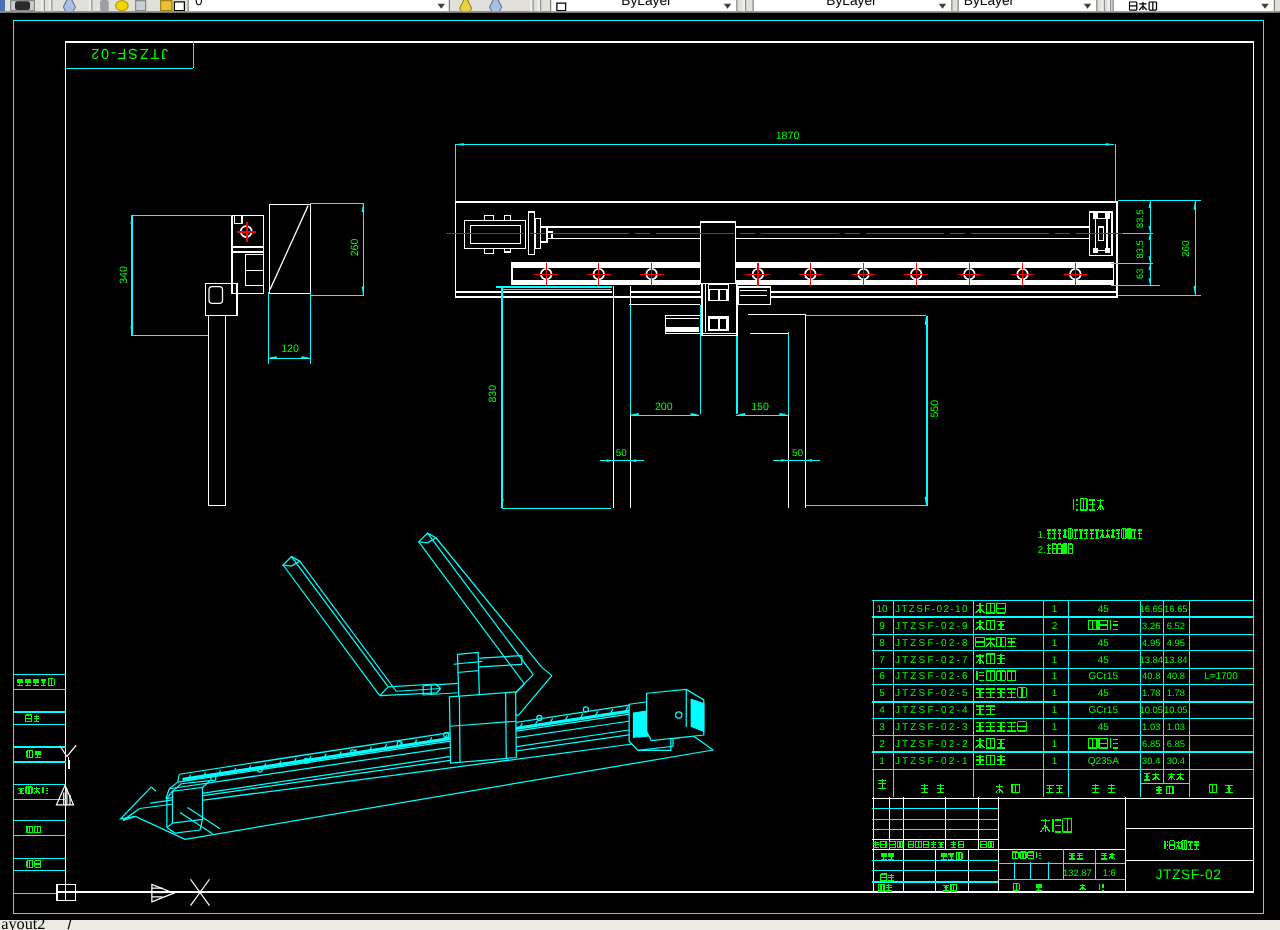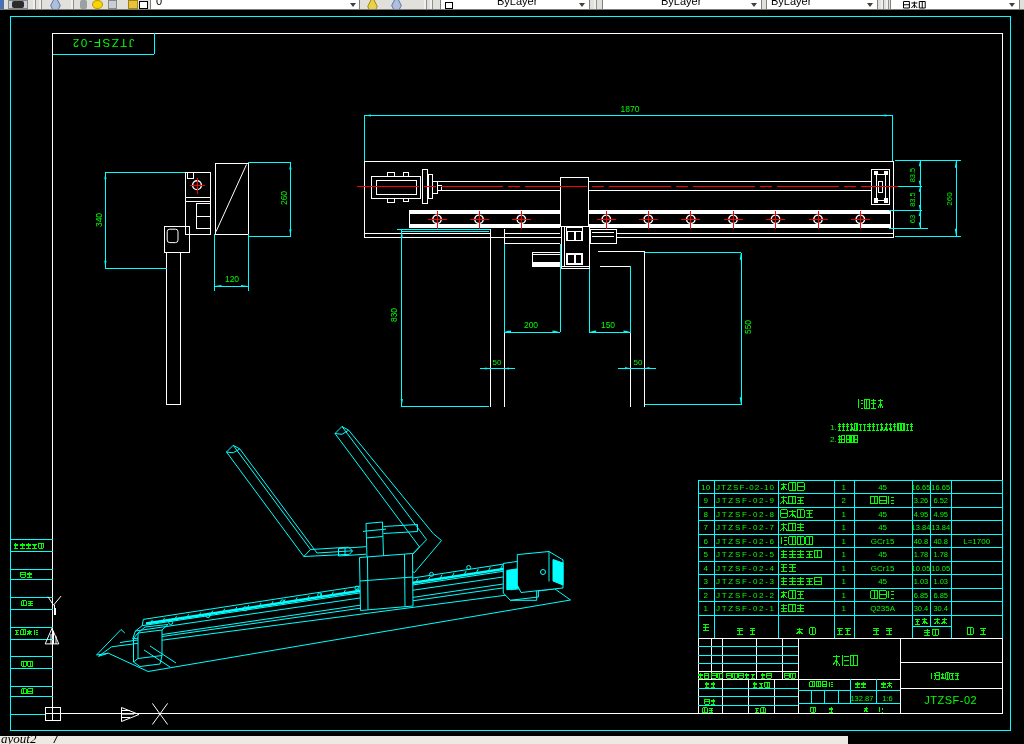--- a/index.html
+++ b/index.html
@@ -4,21 +4,21 @@
 html,body { width:1024px; height:744px; overflow:hidden; background:#000; font-family:"Liberation Sans",sans-serif; }
 #tb { position:absolute; left:0; top:0; width:1024px; height:10px; background:#e2e0da; border-bottom:1px solid #7f7c76; overflow:hidden; z-index:5; }
 #tb .ic { position:absolute; top:0; height:9px; }
 #tb .grip { position:absolute; top:0; width:3px; height:10px; background:#efefef; border-right:1px solid #8f8f8f; }
 #tb .dia { position:absolute; width:11px; height:11px; transform:rotate(45deg) skew(18deg,18deg); border:1px solid; }
 #tb .sw { position:absolute; top:1px; width:9px; height:8px; background:#fff; border:1px solid #000; }
 #tb .combo { position:absolute; top:-2px; height:12px; background:#fff; border:1px solid #7f7f7f; }
 #tb .ct { position:absolute; top:-4px; font-size:11px; color:#000; }
 #tb .sw2 { position:absolute; left:4px; top:3px; width:8px; height:7px; background:#fff; border:1px solid #000; }
 #tb .da { position:absolute; top:4px; width:0; height:0; border-left:3.5px solid transparent; border-right:3.5px solid transparent; border-top:4px solid #404040; }
-#sb { position:absolute; left:0; top:736px; width:848px; height:8px; background:#eceae3; overflow:hidden; z-index:5;font-style:italic; }
+#sb { position:absolute; left:0; top:736px; width:1024px; height:8px; background:#eceae3; overflow:hidden; z-index:5; }
 #sb span { position:absolute; left:1px; top:-5px; font-size:13px; color:#000; font-family:"Liberation Serif",serif; }
 </style></head><body>
 <svg width="1024" height="744" viewBox="0 0 1024 744" xmlns="http://www.w3.org/2000/svg" shape-rendering="crispEdges" style="position:absolute;left:0;top:0">
     <rect x="0" y="10" width="1024" height="726" fill="#000000"></rect>
     <rect x="10.5" y="16.5" width="1000" height="714" stroke="#00ffff" fill="none" stroke-width="1"></rect>
     <rect x="52.5" y="33.5" width="950" height="680" stroke="#ffffff" fill="none" stroke-width="1"></rect>
     <line x1="154.5" y1="33" x2="154.5" y2="54" stroke="#00ffff" stroke-width="1"></line>
     <line x1="52.5" y1="54.5" x2="154.3" y2="54.5" stroke="#00ffff" stroke-width="1"></line>
     <text x="103" y="47" font-family="Liberation Sans, sans-serif" font-size="11.5" fill="#00ff00" text-anchor="middle" letter-spacing="1.5" transform="rotate(180,103,43)" shape-rendering="auto">JTZSF-02</text>
     <line x1="10" y1="539.5" x2="52.5" y2="539.5" stroke="#00ffff" stroke-width="1"></line>

